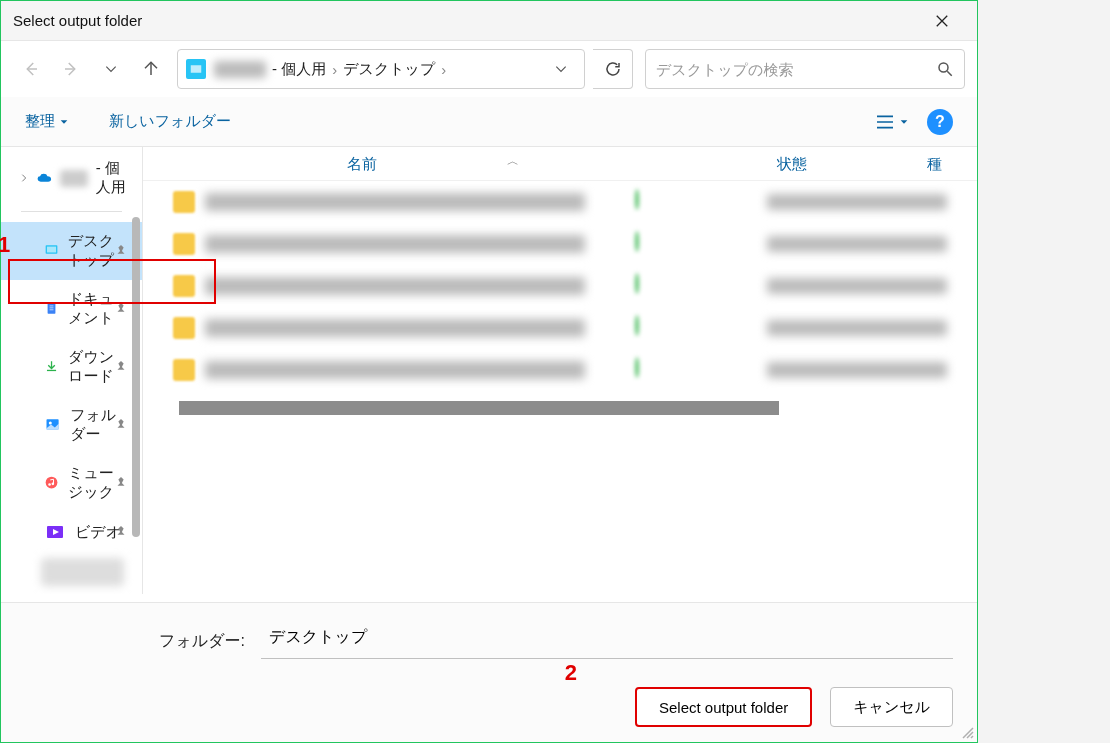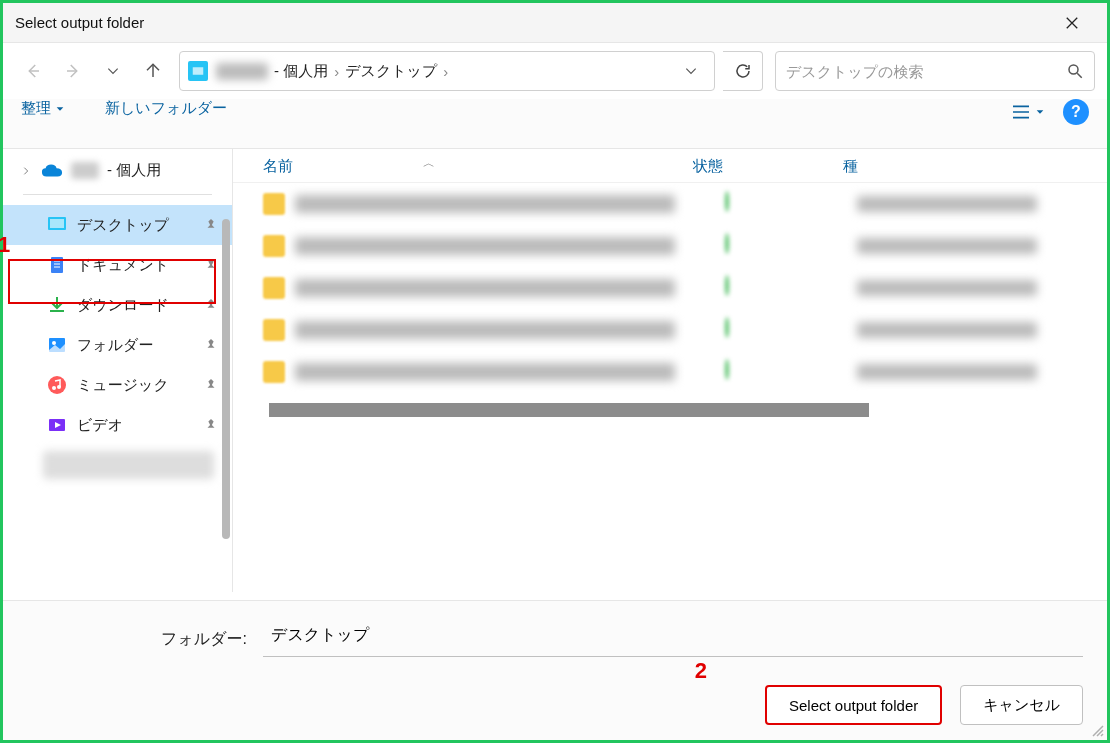--- a/index.html
+++ b/index.html
@@ -1,37 +1,37 @@
 <!DOCTYPE html>
 <html><head>
 <meta charset="utf-8">
 <style>
   * { box-sizing: border-box; margin: 0; padding: 0; font-family: "Segoe UI", "Yu Gothic UI", "Meiryo", sans-serif; }
   body { background: #f3f3f3; width: 1110px; height: 743px; overflow: hidden; }
-  .dialog { width: 1110px; height: 743px; background: #fff; border: 3px solid #22c55e; display: flex; flex-direction: column; }
+  .dialog { width: 978px; height: 743px; background: #fff; border: 1px solid #22c55e; display: flex; flex-direction: column; }
   .titlebar { height: 40px; display: flex; align-items: center; padding: 0 12px; background: #f5f5f5; border-bottom: 1px solid #e6e6e6; }
   .titlebar .title { font-size: 15px; flex: 1; color: #111; }
   .titlebar .close { width: 46px; height: 32px; display:flex; align-items:center; justify-content:center; cursor:pointer; }
   .titlebar .close svg { width: 14px; height:14px; }
   .navrow { height: 56px; display:flex; align-items:center; padding: 8px 12px; gap:4px; }
   .navbtn { width:36px; height:36px; display:flex; align-items:center; justify-content:center; color:#555; cursor:pointer; border-radius:4px; }
   .navbtn.dis { color:#c0c0c0; }
   .addrbar { flex:1; height:40px; border:1px solid #d0d0d0; border-radius:4px; display:flex; align-items:center; padding:0 8px; margin:0 4px; background:#fff; }
   .addrbar .loc-icon { width:20px; height:20px; background:#27c4f5; border-radius:2px; margin-right:8px; display:inline-flex; align-items:center; justify-content:center; }
   .addrbar .loc-icon svg{width:12px;height:12px;}
   .addrbar .crumbs { display:flex; align-items:center; gap:6px; font-size:15px; color:#222; }
   .addrbar .crumbs .sep{ color:#888; }
   .addrbar .crumbs .blur{ filter: blur(4px); background:#bbb; color:transparent; border-radius:3px; padding:0 6px;}
   .addrbar .dd { margin-left:auto; width:30px; display:flex; justify-content:center; color:#555; cursor:pointer;}
   .refresh { width:40px; height:40px; display:flex; align-items:center; justify-content:center; border:1px solid #d0d0d0; border-left:none; border-radius:0 4px 4px 0; cursor:pointer; color:#444; margin-right:8px;}
   .searchbox { width:320px; height:40px; border:1px solid #d0d0d0; border-radius:4px; display:flex; align-items:center; padding:16px 10px; background:#fff; }
   .searchbox input { border:none; outline:none; flex:1; font-size:15px; color:#333; background:transparent;}
   .searchbox input::placeholder{color:#999;}
   .searchbox .sicon{ width:18px;height:18px; color:#555;}
-  .toolbar { height:50px; display:flex; align-items:flex-start; padding:0 18px; border-bottom:1px solid #e6e6e6; background:#fbfbfb; }
+  .toolbar { height:50px; display:flex; align-items:center; padding:0 24px; border-bottom:1px solid #e6e6e6; background:#fbfbfb; }
   .toolbar .tb-left{ display:flex; align-items:center; gap:40px; font-size:15px; color:#0a63a0;}
   .toolbar .tb-item{ display:flex; align-items:center; gap:4px; cursor:pointer;}
   .toolbar .tb-right{ margin-left:auto; display:flex; align-items:center; gap:18px;}
   .toolbar .viewbtn{ display:flex; align-items:center; gap:4px; color:#0a63a0; cursor:pointer;}
   .helpbtn{ width:26px;height:26px; border-radius:50%; background:#1e90ff; color:#fff; display:flex; align-items:center; justify-content:center; font-weight:bold; font-size:16px; cursor:pointer;}
   .body { flex:1; display:flex; min-height:0; }
   .sidebar { width:230px; border-right:1px solid #e6e6e6; overflow:hidden; position:relative; padding-top:4px;}
   .tree-root{ display:flex; align-items:center; gap:8px; padding:8px 10px 8px 18px; font-size:15px; color:#222;}
   .tree-root .chev{ color:#666; width:12px; display:inline-flex;}
   .tree-root .cloud{ width:22px;height:16px;}
@@ -39,21 +39,21 @@
   .hr{ height:1px; background:#e0e0e0; margin:6px 20px 10px 20px;}
   .sb-item{ display:flex; align-items:center; gap:10px; padding:10px 14px 10px 44px; font-size:15px; color:#222; cursor:pointer; position:relative;}
   .sb-item .pin{ position:absolute; right:14px; color:#888; width:14px;height:14px;}
   .sb-item.sel{ background:#c3e3fb;}
   .sb-item .ico{ width:20px;height:20px; display:inline-flex; align-items:center; justify-content:center;}
   .sb-blur{ margin:6px 18px 6px 40px; height:28px; background:#ddd; filter:blur(4px); border-radius:4px;}
   .sb-scroll{ position:absolute; right:2px; top:70px; width:8px; height:320px; background:#b8b8b8; border-radius:4px;}
   .annot-1{ position:absolute; left:-2px; top:232px; color:#e00000; font-weight:bold; font-size:22px; z-index:50;}
   .sel-outline{ position:absolute; left:8px; top:259px; width:208px; height:45px; border:2px solid #e00000; z-index:20; pointer-events:none;}
   .main { flex:1; display:flex; flex-direction:column; position:relative; }
-  .cols{ display:flex; align-items:center; padding:8px 30px 6px 30px; font-size:15px; color:#0a63a0; border-bottom:1px solid #f0f0f0;}
+  .cols{ display:flex; align-items:center; padding:8px 30px 6px 30px; font-size:15px; color:#0a63a0; border-bottom:1px solid #f0f0f0;justify-content:flex-end;}
   .cols .c-name{ width:430px; position:relative;}
   .cols .c-state{ width:150px;}
   .cols .c-date{ flex:1;}
   .cols .c-kind{ width:20px;}
   .cols .sortind{ position:absolute; left:160px; top:-2px; color:#777; font-size:12px;}
   .filerow{ display:flex; align-items:center; padding:10px 30px; gap:10px;}
   .filerow .ficon{ width:22px;height:22px; background:#f7c948; border-radius:3px; filter:blur(1px);}
   .filerow .fname{ width:380px; height:18px; background:#bbb; filter:blur(5px); border-radius:3px;}
   .filerow .fstate{ width:22px; height:22px; margin-left:40px; }
   .filerow .fstate .cir{ width:20px;height:20px; border:2px solid #58c26b; border-radius:50%; filter:blur(2px);}

